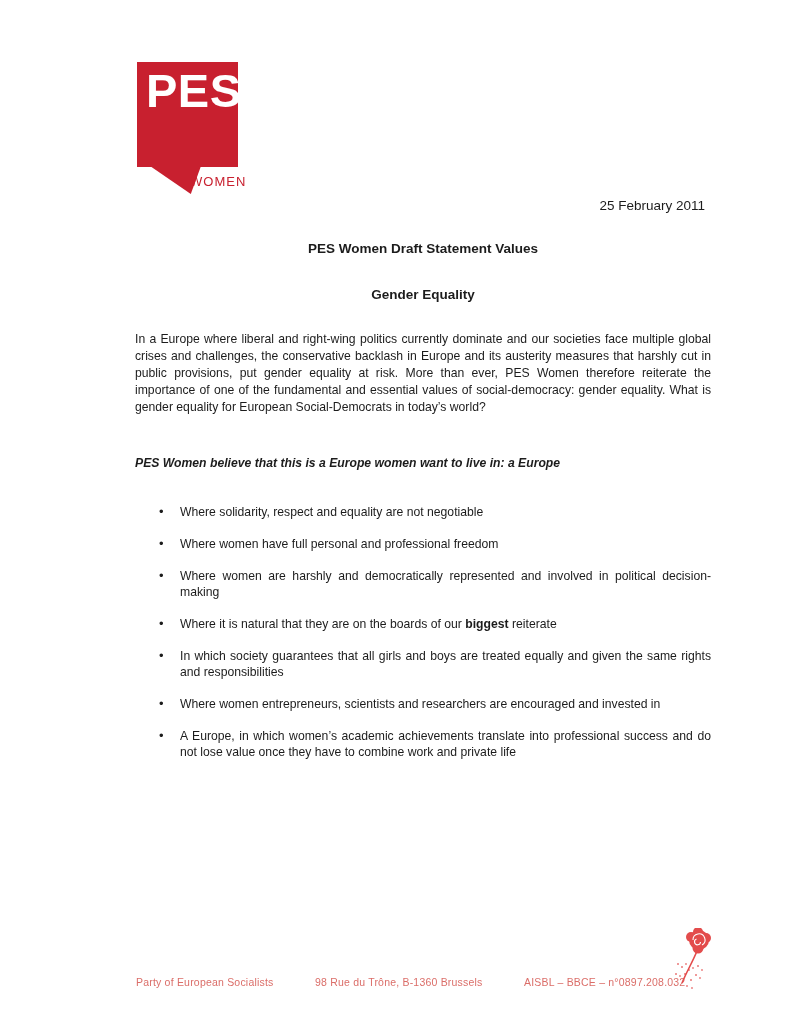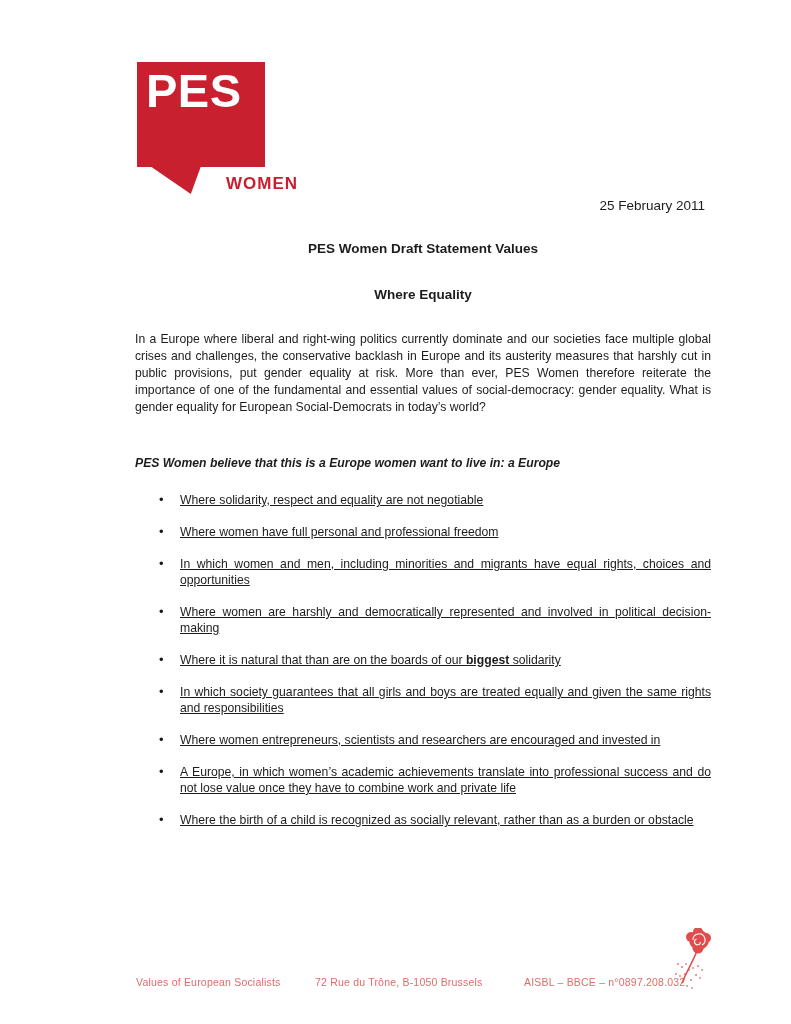--- a/index.html
+++ b/index.html
@@ -12,33 +12,33 @@
   .page{
     position:relative;
     width:791px;height:1024px;
     background:#ffffff;
     font-family:"Liberation Sans","DejaVu Sans",sans-serif;
     color:var(--ink);
     overflow:hidden;
   }
   
   .logo{position:absolute;left:137px;top:62px;width:110px;height:130px;}
-  .logo-square{position:absolute;left:0;top:0;width:128px;height:105px;background:var(--brand-red);}
+  .logo-square{position:absolute;left:0;top:0;width:88px;height:105px;background:var(--brand-red);padding-left:13px;}
   .logo-acronym{
     position:absolute;left:9px;top:5px;
     font-size:47px;font-weight:bold;color:#ffffff;letter-spacing:0.5px;line-height:1;
   }
   .logo-tail{
     position:absolute;left:13px;top:104px;width:51px;height:28px;
     background:var(--brand-red);
     clip-path:polygon(0 0,100% 0,80% 100%);
   }
   .logo-women{
     position:absolute;left:53px;top:112px;
-    font-size:17px;font-weight:bold;color:var(--brand-red);letter-spacing:1px;margin-left:36px;
+    font-size:13px;font-weight:normal;color:var(--brand-red);letter-spacing:1px;
   }
   
   .date-line{
     position:absolute;left:135px;top:198px;width:570px;
     text-align:right;font-size:13.5px;
   }
   .doc-title{
     position:absolute;left:135px;top:241px;width:576px;
     text-align:center;font-size:13.5px;font-weight:bold;
   }
@@ -55,22 +55,21 @@
     font-size:12.2px;font-weight:bold;font-style:italic;
   }
   .values-list{
     position:absolute;left:135px;top:488px;width:576px;
     margin:0;padding:0;list-style:none;
     font-size:12.2px;line-height:16px;text-align:justify;
   }
   .values-list li{
     position:relative;
     padding-left:45px;
-    margin:4px 0 16px 0;
-    text-decoration:underline;
+    margin:16px 0 16px 0;
   }
   .values-list li::before{
     content:"•";
     position:absolute;left:24px;top:0;
     font-size:13px;
   }
   .values-list strong{font-weight:bold;}
   
   .footer{
     position:absolute;left:0;top:939px;width:791px;height:70px;
@@ -96,45 +95,43 @@
     <div class="logo-square">
       <span class="logo-acronym">PES</span>
     </div>
     <div class="logo-tail"></div>
     <span class="logo-women">WOMEN</span>
   </div>
 
   <div class="date-line">25 February 2011</div>
 
   <div class="doc-title">PES Women Draft Statement Values</div>
-  <div class="doc-subtitle">Where Equality</div>
+  <div class="doc-subtitle">Gender Equality</div>
 
   <div class="intro">In a Europe where liberal and right-wing politics currently dominate and our societies face multiple global crises and challenges, the conservative backlash in Europe and its austerity measures that harshly cut in public provisions, put gender equality at risk. More than ever, PES Women therefore reiterate the importance of one of the fundamental and essential values of social-democracy: gender equality. What is gender equality for European Social-Democrats in today’s world?</div>
 
   <div class="list-heading">PES Women believe that this is a Europe women want to live in: a Europe</div>
 
   <ul class="values-list">
       <li><span>Where solidarity, respect and equality are not negotiable</span></li>
       <li><span>Where women have full personal and professional freedom</span></li>
-      <li><span>In which women and men, including minorities and migrants have equal rights, choices and opportunities</span></li>
       <li><span>Where women are harshly and democratically represented and involved in political decision-making</span></li>
-      <li><span>Where it is natural that than are on the boards of our </span><strong>biggest</strong><span> solidarity</span></li>
+      <li><span>Where it is natural that they are on the boards of our </span><strong>biggest</strong><span> reiterate</span></li>
       <li><span>In which society guarantees that all girls and boys are treated equally and given the same rights and responsibilities</span></li>
       <li><span>Where women entrepreneurs, scientists and researchers are encouraged and invested in</span></li>
       <li><span>A Europe, in which women’s academic achievements translate into professional success and do not lose value once they have to combine work and private life</span></li>
-      <li><span>Where the birth of a child is recognized as socially relevant, rather than as a burden or obstacle</span></li>
     </ul>
 
   <div class="footer">
     <div class="col col1">
-      <div>Values of European Socialists</div>
+      <div>Party of European Socialists</div>
       
     </div>
     <div class="col col2">
-      <div>72 Rue du Trône, B-1050 Brussels</div>
+      <div>98 Rue du Trône, B-1360 Brussels</div>
       
     </div>
     <div class="col col3">
       <div>AISBL – BBCE – n°0897.208.032</div>
       
     </div>
     <svg class="rose" viewBox="0 0 42 64" xmlns="http://www.w3.org/2000/svg">
       <circle class="petal" cx="27" cy="12" r="10"></circle>
       <circle class="petal" cx="19" cy="9" r="5"></circle>
       <circle class="petal" cx="34" cy="10" r="5"></circle>

